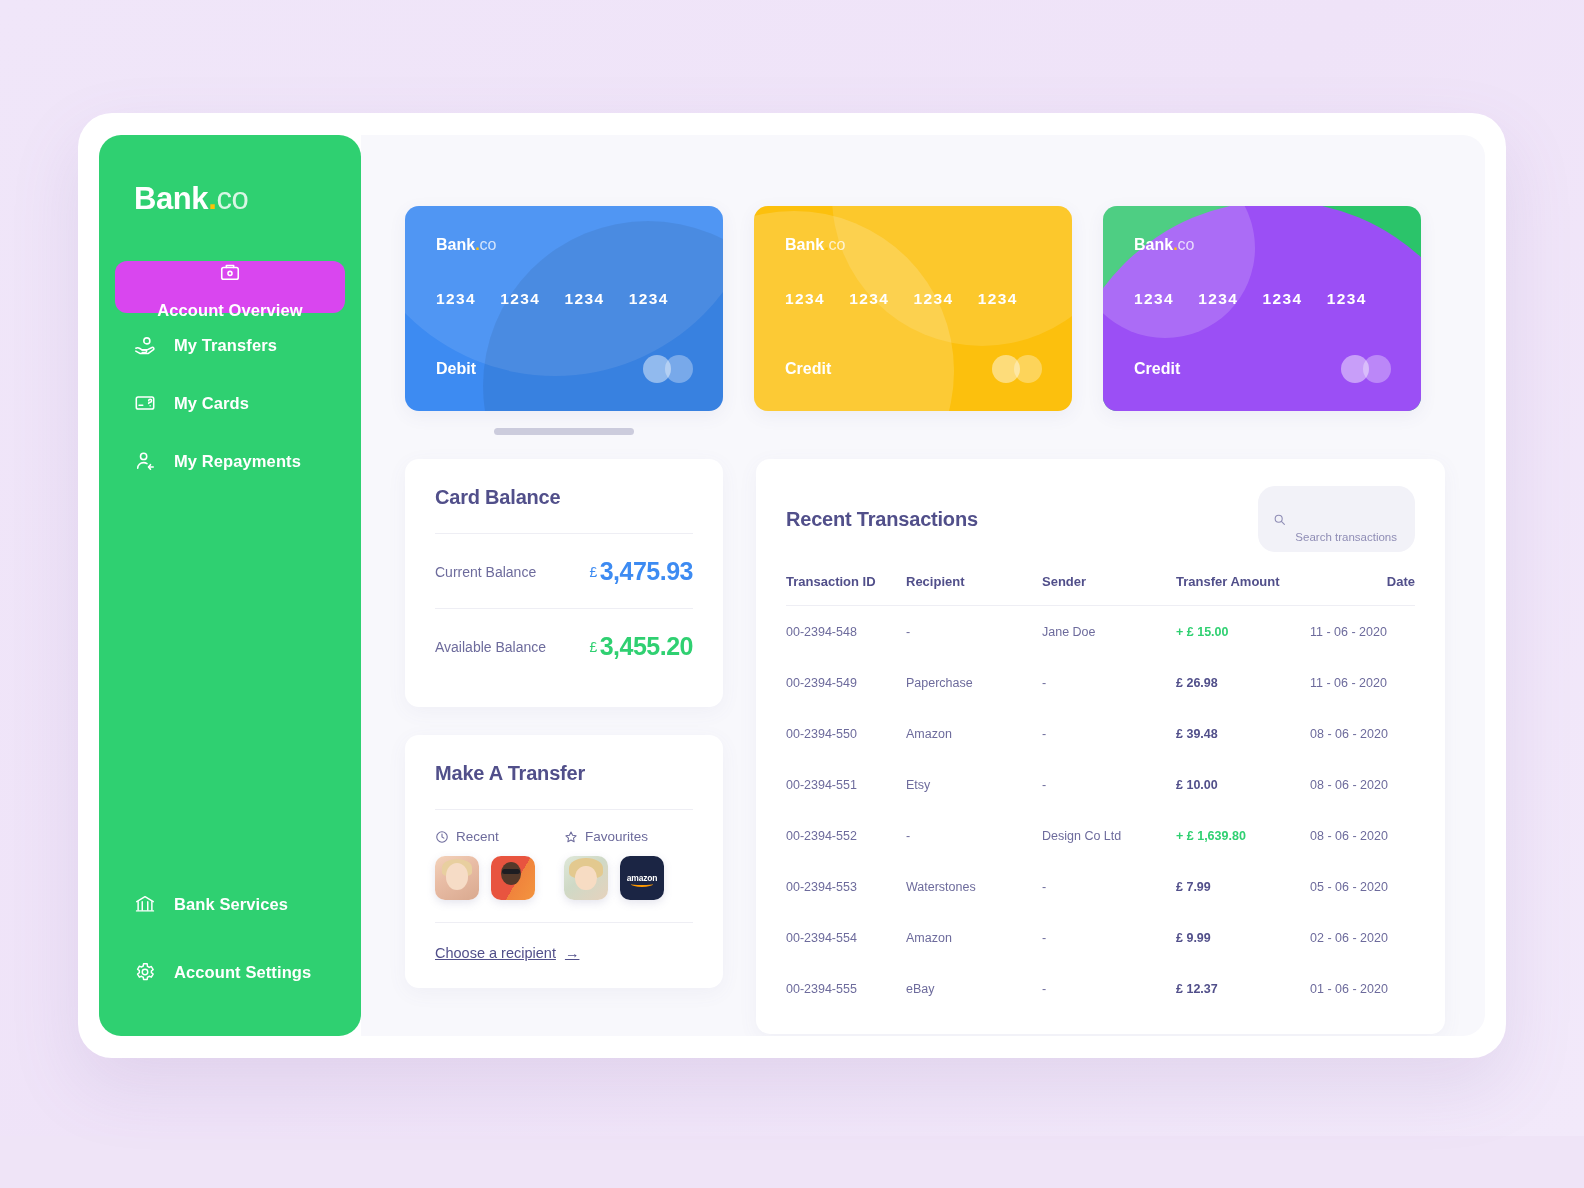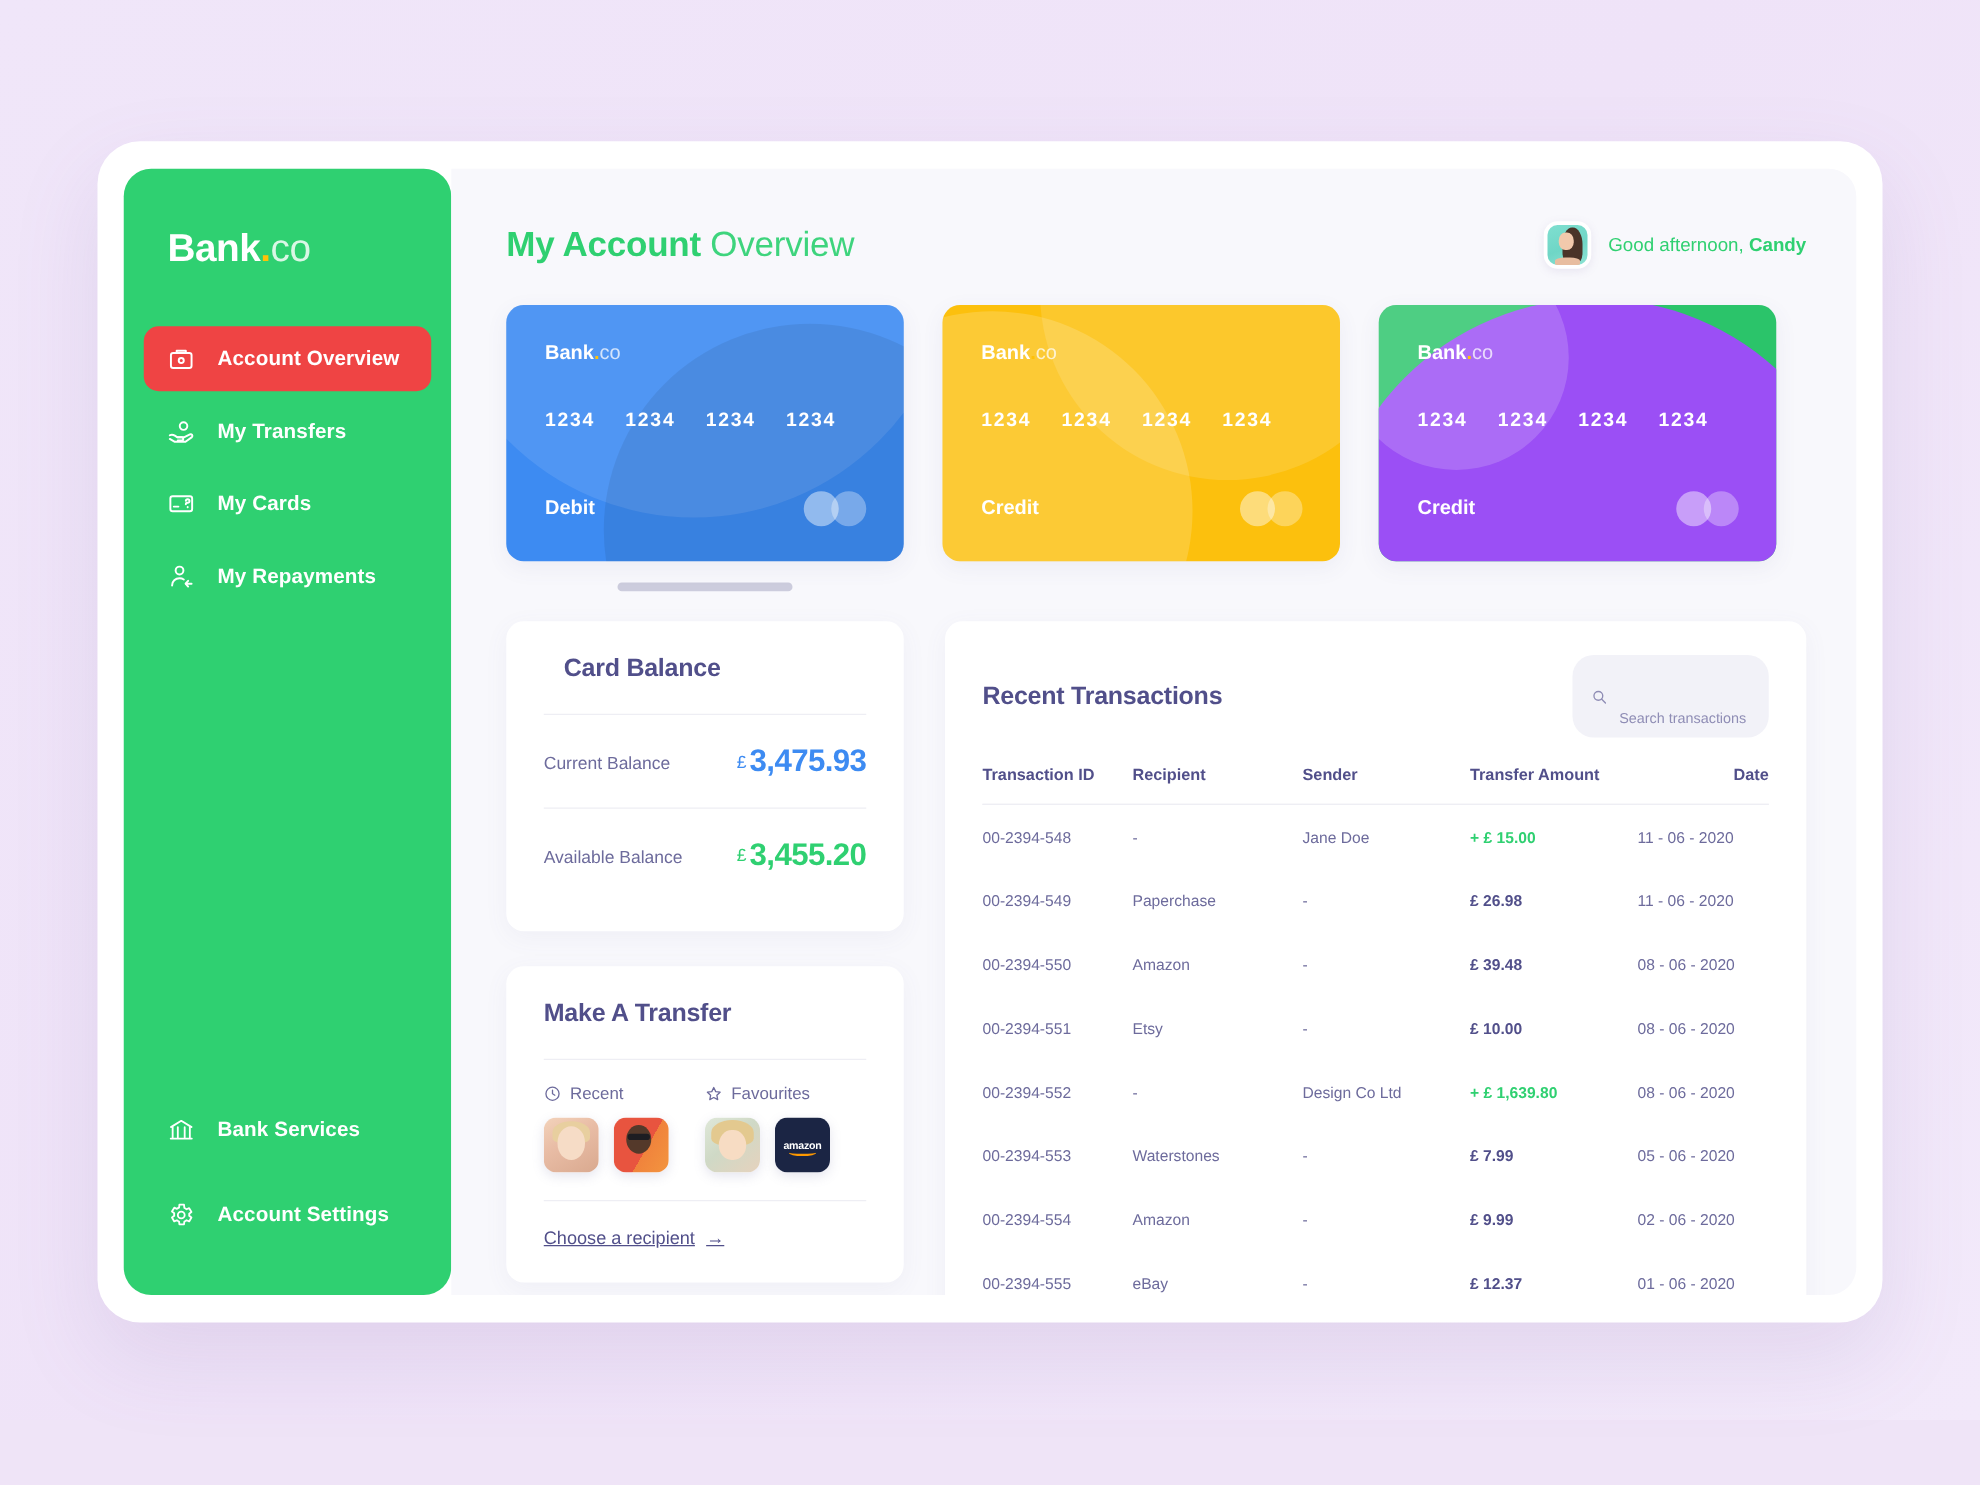--- a/index.html
+++ b/index.html
@@ -43,21 +43,21 @@
 
   .nav { display: flex; flex-direction: column; gap: 6px; padding: 0 16px; }
   .nav-item {
     display: flex; align-items: center; gap: 18px;
     height: 52px; padding: 0 19px;
     border-radius: 12px;
     color: #ffffff; font-size: 16.5px; font-weight: bold;
     letter-spacing: .1px;
     cursor: pointer;
   }
-  .nav-item.active { background: #ef4444; }
+  .nav-item.active { background: #d946ef; flex-direction: column; }
   .nav-ico { width: 22px; height: 22px; flex: none; display:block; }
   .nav-ico svg { display:block; width: 22px; height: 22px; }
 
   .nav-bottom {
     margin-top: auto; display: flex; flex-direction: column; gap: 16px;
     padding: 0 16px;
   }
 
   
   .main {
@@ -155,21 +155,21 @@
   .col-left { width: 318px; flex: none; display:flex; flex-direction: column; gap: 28px; }
   .panel {
     background: #ffffff; border-radius: 14px;
     box-shadow: 0 5px 20px rgba(110,110,160,.06);
   }
   .panel-title {
     font-size: 20px; font-weight: bold; color: #514f8a; letter-spacing: -.2px;
   }
 
   .balance-panel { padding: 27px 30px 24px 30px; }
-  .balance-panel .panel-title { margin-bottom: 24px; margin-left: 16px; }
+  .balance-panel .panel-title { margin-bottom: 24px; }
   .hr { height: 1px; background: #eeeef4; }
   .bal-row {
     display: flex; align-items: center; justify-content: space-between;
     padding: 23px 0 22px 0;
   }
   .bal-label { font-size: 14px; color: #6d6b9c; }
   .bal-amt { font-size: 25px; font-weight: bold; letter-spacing: -.5px; }
   .bal-amt .cur { font-size: 14px; font-weight: 400; margin-right: 3px; vertical-align: 3px; }
   .amt-blue { color: #3d8bf2; }
   .amt-green { color: #2fd071; }
@@ -310,36 +310,20 @@
                 <path d="M19 12a7 7 0 0 0-.1-1.1l2-1.5-2-3.4-2.3 1a7 7 0 0 0-1.9-1.1L14.4 3h-4l-.3 2.5a7 7 0 0 0-1.9 1.1l-2.3-1-2 3.4 2 1.5a7 7 0 0 0 0 2.2l-2 1.5 2 3.4 2.3-1a7 7 0 0 0 1.9 1.1l.3 2.5h4l.3-2.5a7 7 0 0 0 1.9-1.1l2.3 1 2-3.4-2-1.5c.1-.4.1-.7.1-1.1z"></path>
               </svg>
           </span>
           <span>Account Settings</span>
         </div>
       </div>
     </aside>
 
     <main class="main">
 
-      <div class="topbar">
-        <h1 class="page-title">
-          <span>My Account</span>
-          <span class="light">Overview</span>
-        </h1>
-        <div class="greeting">
-          <div class="avatar">
-            <div class="avatar-inner">
-              <div class="hair"></div>
-                <div class="face"></div>
-                <div class="shoulder"></div>
-            </div>
-          </div>
-          <div class="greet-text"><span>Good afternoon, </span><b>Candy</b></div>
-        </div>
-      </div>
 
       <div class="cards-wrap">
         <div class="cards">
 
           <div class="bcard card-blue">
             <div class="blob b1"></div>
               <div class="blob b2"></div>
             <div class="content">
               <div class="bcard-logo"><span>Bank</span><span class="d">.</span><span class="c">co</span></div>
               <div class="bcard-nums">

